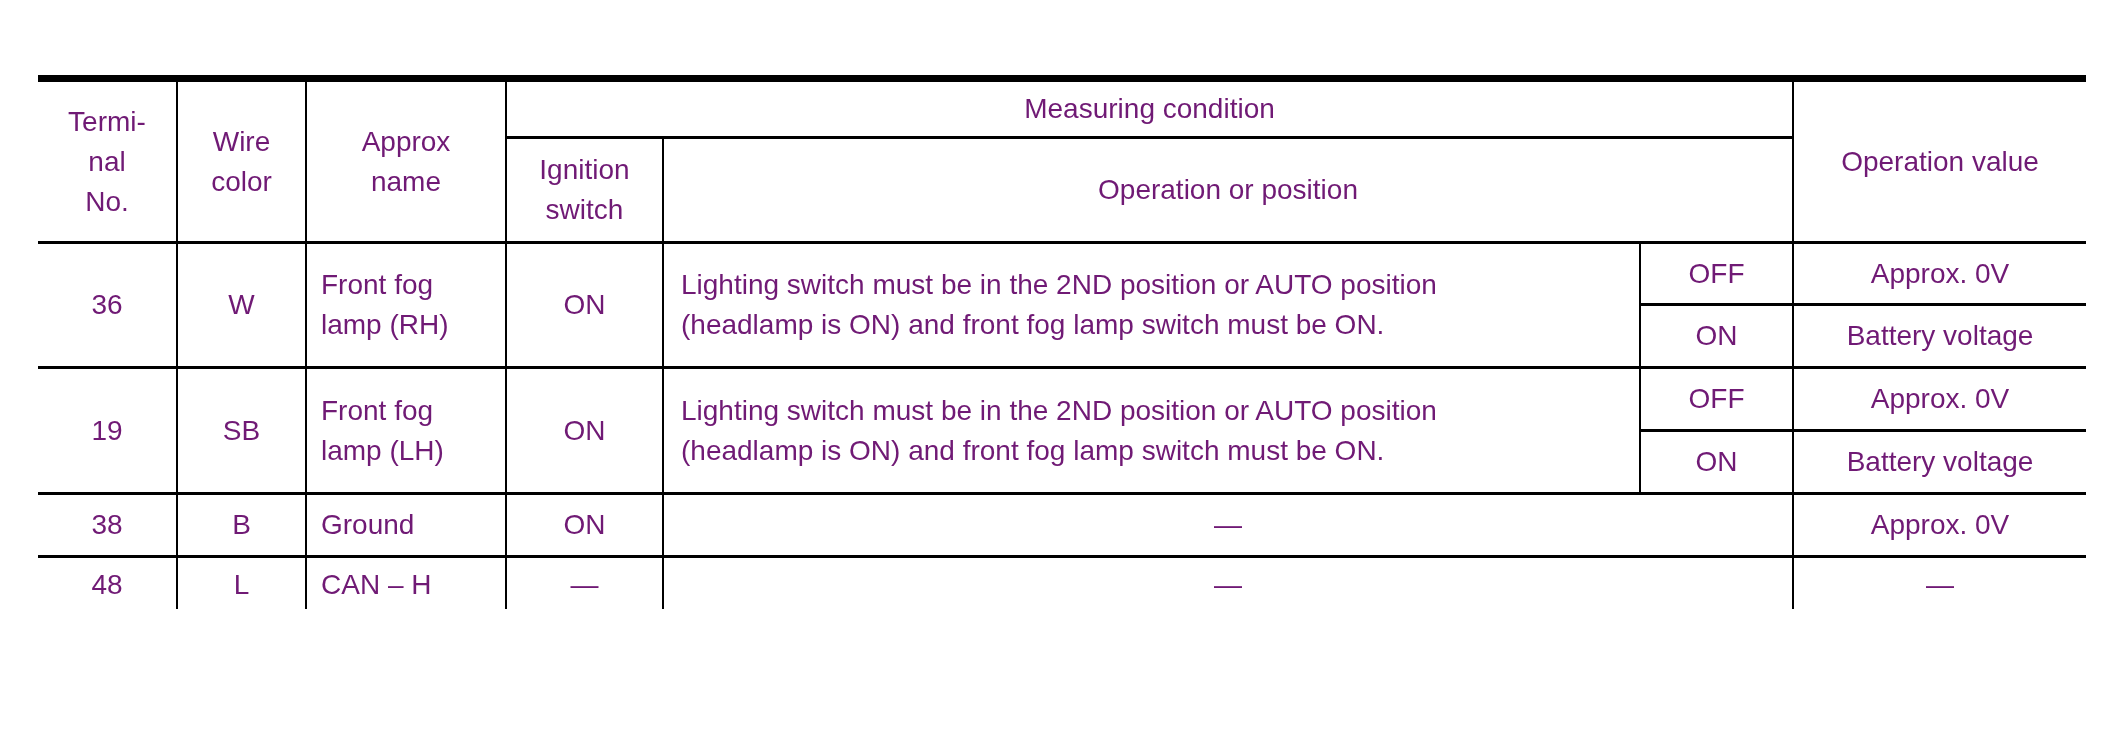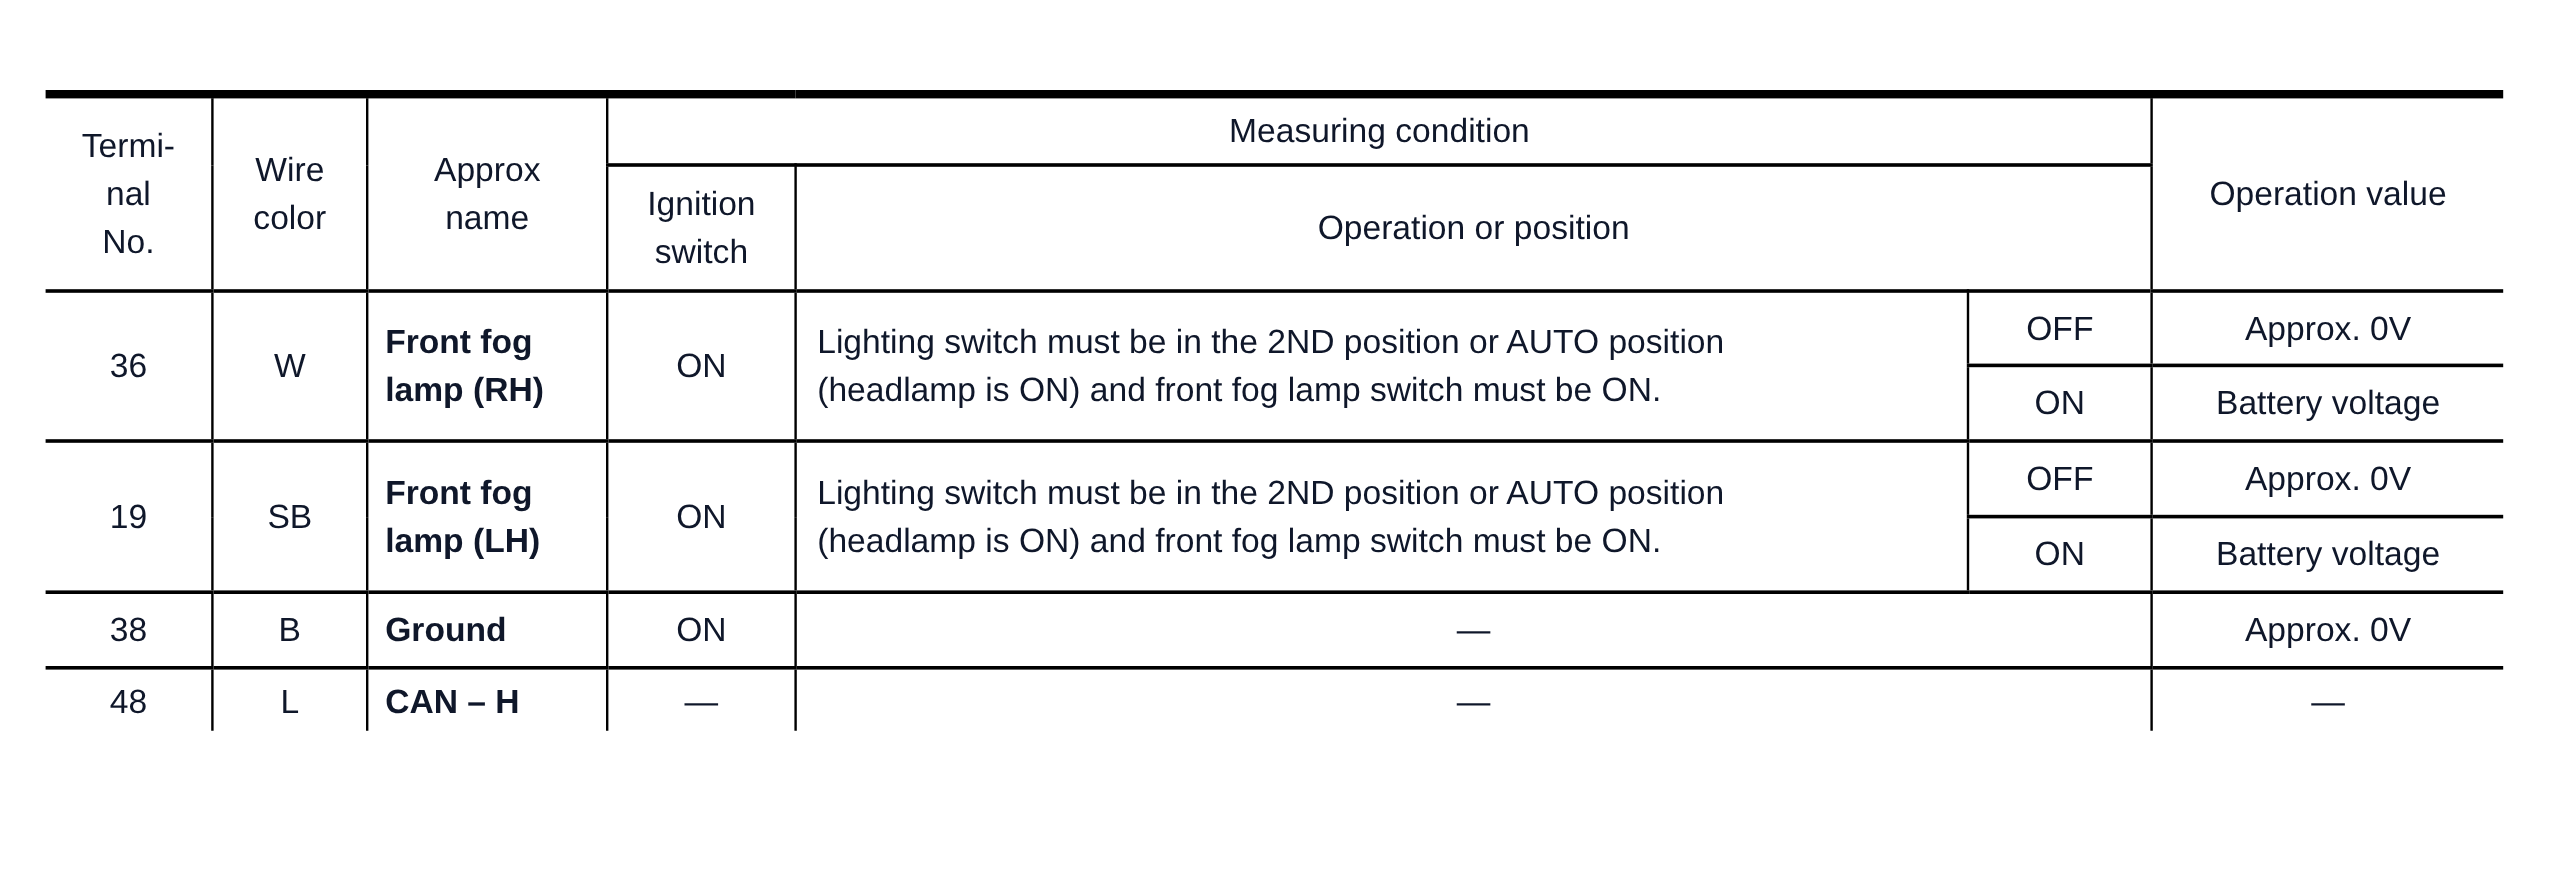--- a/index.html
+++ b/index.html
@@ -6,21 +6,21 @@
     margin: 0;
     padding: 0;
     background: #ffffff;
   }
   .page {
     position: relative;
     width: 2124px;
     height: 609px;
     background: #ffffff;
     font-family: "Liberation Sans", "DejaVu Sans", sans-serif;
-    color: #0f172a;
+    color: #701a75;
   }
   table.spec-table {
     position: absolute;
     left: 38px;
     top: 75px;
     width: 2048px;
     border-collapse: collapse;
     table-layout: fixed;
     border-top: 7px solid #000;
     border-bottom: 7px solid #000;
@@ -37,21 +37,20 @@
     padding: 0;
     overflow: hidden;
     background: #fff;
   }
   .spec-table tr > *:first-child { border-left: none; }
   .spec-table tr > *:last-child { border-right: none; }
   .spec-table .left {
     text-align: left;
     padding-left: 14px;
     padding-right: 8px;
-    font-weight: bold;
   }
   .spec-table .cond {
     text-align: left;
     padding-left: 17px;
     padding-right: 10px;
     border-radius: 26px;
   }
   tr.hrowA  { height: 59px; }
   tr.hrowB  { height: 105px; }
   tr.sub1   { height: 62px; }

